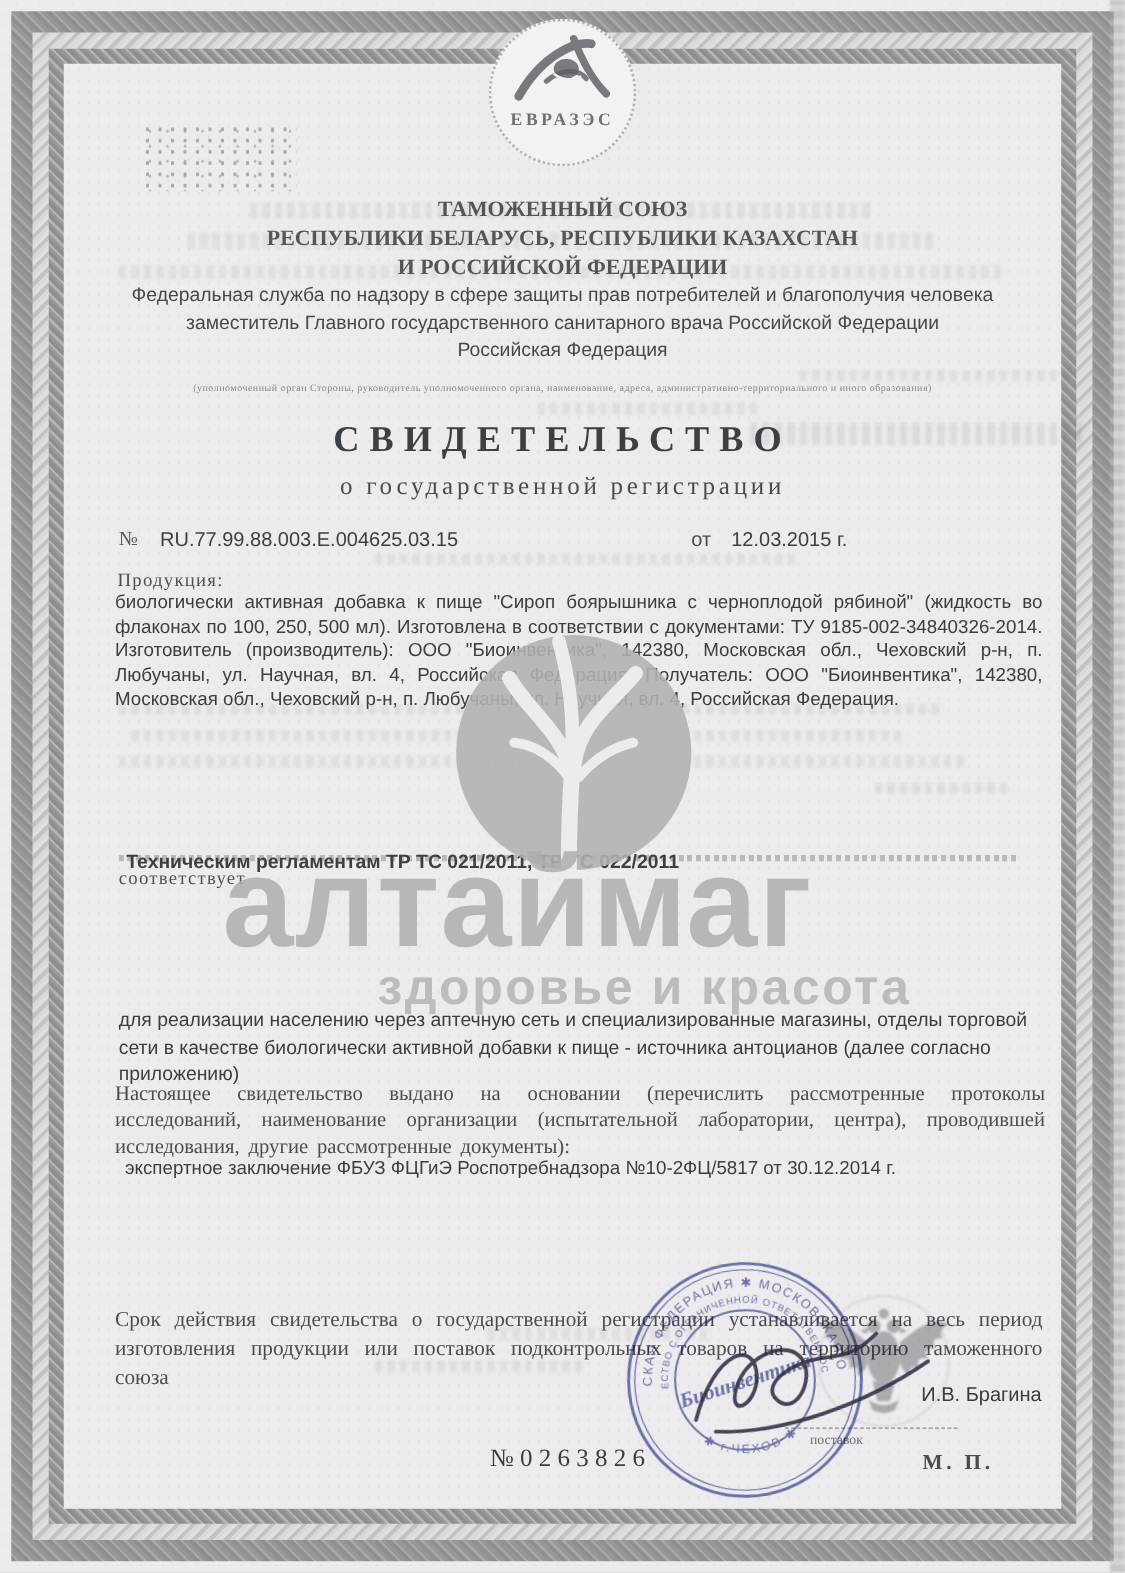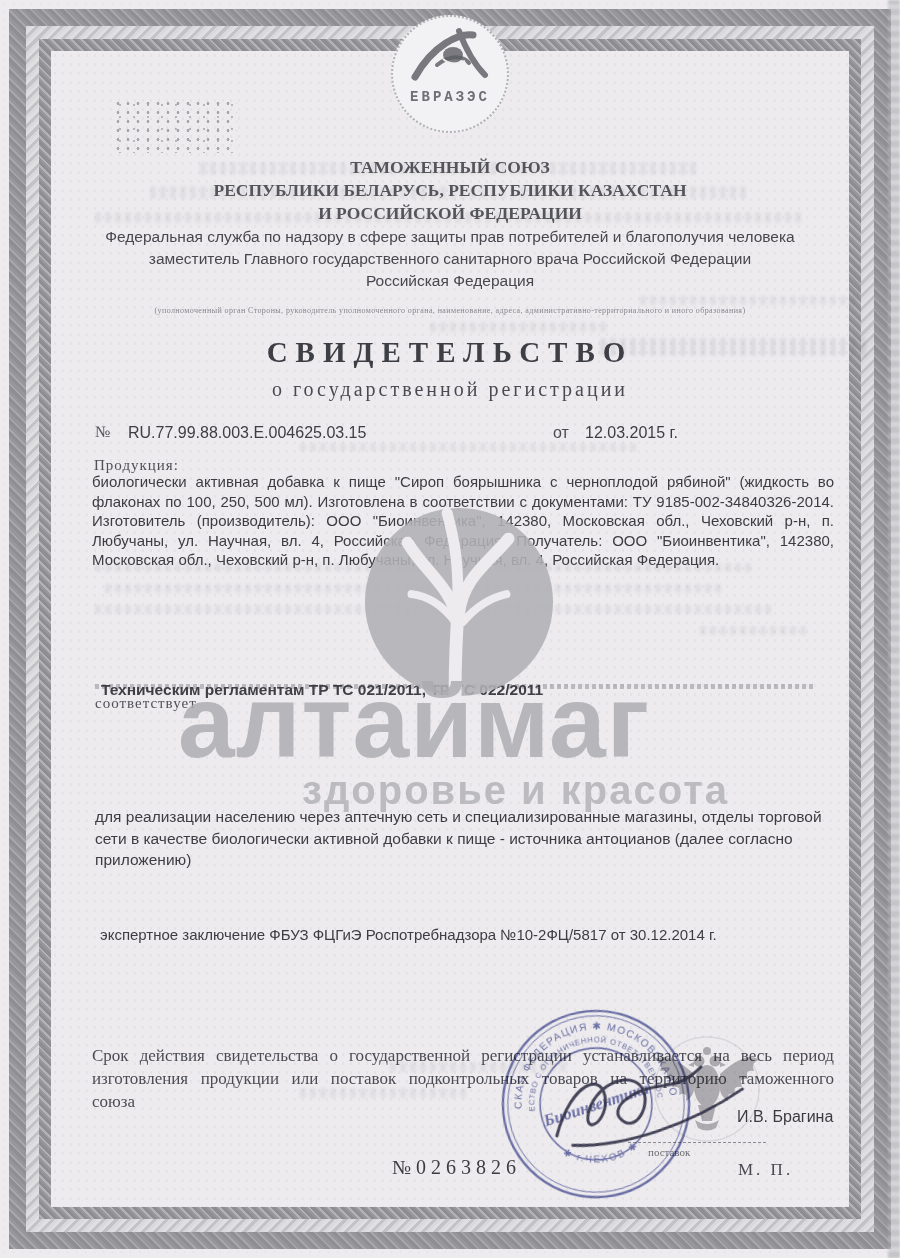--- a/index.html
+++ b/index.html
@@ -24,21 +24,21 @@
   .t{position:absolute;}
   .ser{font-family:"Liberation Serif",serif;}
   .san{font-family:"Liberation Sans",sans-serif;}
   .center{text-align:center;}
   .just{text-align:justify;}
   
   .eurasec{position:absolute;left:391px;top:15px;width:118px;height:118px;border-radius:50%;
      background:#f2f1f3;border:2px dotted #b2b2b6;box-sizing:border-box;z-index:6;}
   .eurasec svg{position:absolute;left:14px;top:8px;}
   .eurasec-label{position:absolute;left:0;right:0;top:72px;text-align:center;font-weight:bold;
-     letter-spacing:3px;font-size:14px;color:#6f6f76;font-family:Liberation Mono, monospace;filter:blur(.3px);}
+     letter-spacing:3px;font-size:14px;color:#6f6f76;font-family:Liberation Serif, serif;filter:blur(.3px);}
   
   .noiseblock{position:absolute;left:113px;top:99px;width:124px;height:54px;opacity:.55;filter:blur(.6px);
      background-image:radial-gradient(circle,#6e6e73 1.3px,transparent 1.6px),radial-gradient(circle,#8b8b90 1px,transparent 1.3px);
      background-size:10px 9px,14px 12px;}
   
   .ghost{position:absolute;background:repeating-linear-gradient(90deg,rgba(90,90,100,.55) 0 6px,transparent 6px 10px);
      filter:blur(1.4px);opacity:.16;border-radius:2px;}
   .fineprint-strip{position:absolute;height:5px;
      background:repeating-linear-gradient(90deg,rgba(80,80,90,.65) 0 4px,transparent 4px 7px);
      filter:blur(.5px);opacity:.5;}
@@ -136,20 +136,21 @@
   <div class="fineprint-strip" style="left:95px;top:684px;width:718px;"></div>
 
   <div class="t ser" style="left:95px;top:695px;font-size:15px;letter-spacing:1px;color:#50505a;">соответствует</div>
   <div class="t san" style="left:101px;top:681px;font-size:15.5px;font-weight:bold;color:#3e3e44;filter:blur(.2px);">Техническим регламентам ТР ТС 021/2011, ТР ТС 022/2011</div>
 
   <div class="wm-brand">алтаймаг</div>
   <div class="wm-tagline">здоровье и красота</div>
 
   <div class="t san" style="left:95px;top:806px;width:744px;font-size:15.5px;line-height:21.5px;color:#3c3c42;">для реализации населению через аптечную сеть и специализированные магазины, отделы торговой сети в качестве биологически активной добавки к пище - источника антоцианов (далее согласно приложению)</div>
 
+  <div class="t ser just" style="left:92px;top:864px;width:744px;font-size:16.5px;line-height:21px;word-spacing:3px;color:#4b4b54;">Настоящее свидетельство выдано на основании (перечислить рассмотренные протоколы исследований, наименование организации (испытательной лаборатории, центра), проводившей исследования, другие рассмотренные документы):</div>
   <div class="t san" style="left:100px;top:926px;width:740px;font-size:15px;color:#3c3c42;">экспертное заключение ФБУЗ ФЦГиЭ Роспотребнадзора №10-2ФЦ/5817 от 30.12.2014 г.</div>
 
   <div class="t ser just" style="left:92px;top:1020px;width:742px;font-size:17px;line-height:23px;word-spacing:5px;color:#4b4b54;margin-top:24px;">Срок действия свидетельства о государственной регистрации устанавливается на весь период изготовления продукции или поставок подконтрольных товаров на территорию таможенного союза</div>
 
   <svg class="stamp" width="196" height="196" viewBox="0 0 200 200">
     <g stroke="#5a61a3" fill="none">
       <circle cx="100" cy="100" r="95" stroke-width="2.4"></circle>
       <circle cx="100" cy="100" r="90" stroke-width="1"></circle>
       <circle cx="100" cy="100" r="57" stroke-width="1.6"></circle>
     </g>
@@ -190,15 +191,15 @@
     <g stroke="#2e2e44" stroke-width="3" fill="none" stroke-linecap="round">
       <path d="M14,72 C38,20 72,16 68,46 C64,70 38,76 51,51 C64,27 98,21 106,39 C114,57 91,86 79,65 C73,53 95,39 128,41 C148,42 158,36 168,29"></path>
       <path d="M28,84 C78,95 148,84 205,58"></path>
     </g>
   </svg>
 
   <div class="t san" style="left:737px;top:1108px;font-size:16px;color:#3a3a40;">И.В. Брагина</div>
   <div class="dotline" style="left:628px;top:1142px;width:138px;"></div>
   <div class="t ser" style="left:648px;top:1146px;font-size:11px;color:#6a6a72;">поставок</div>
   <div class="t ser" style="left:392px;top:1156px;font-size:20px;letter-spacing:5px;color:#3c3c42;filter:blur(.2px);">№0263826</div>
-  <div class="t ser" style="left:738px;top:1160px;font-size:17px;letter-spacing:3px;color:#4a4a52;">М. П.</div>
+  <div class="t ser" style="left:738px;top:1160px;font-size:17px;letter-spacing:3px;color:#4a4a52;font-weight:bold;">М. П.</div>
 
 </div>
 
 </body></html>

